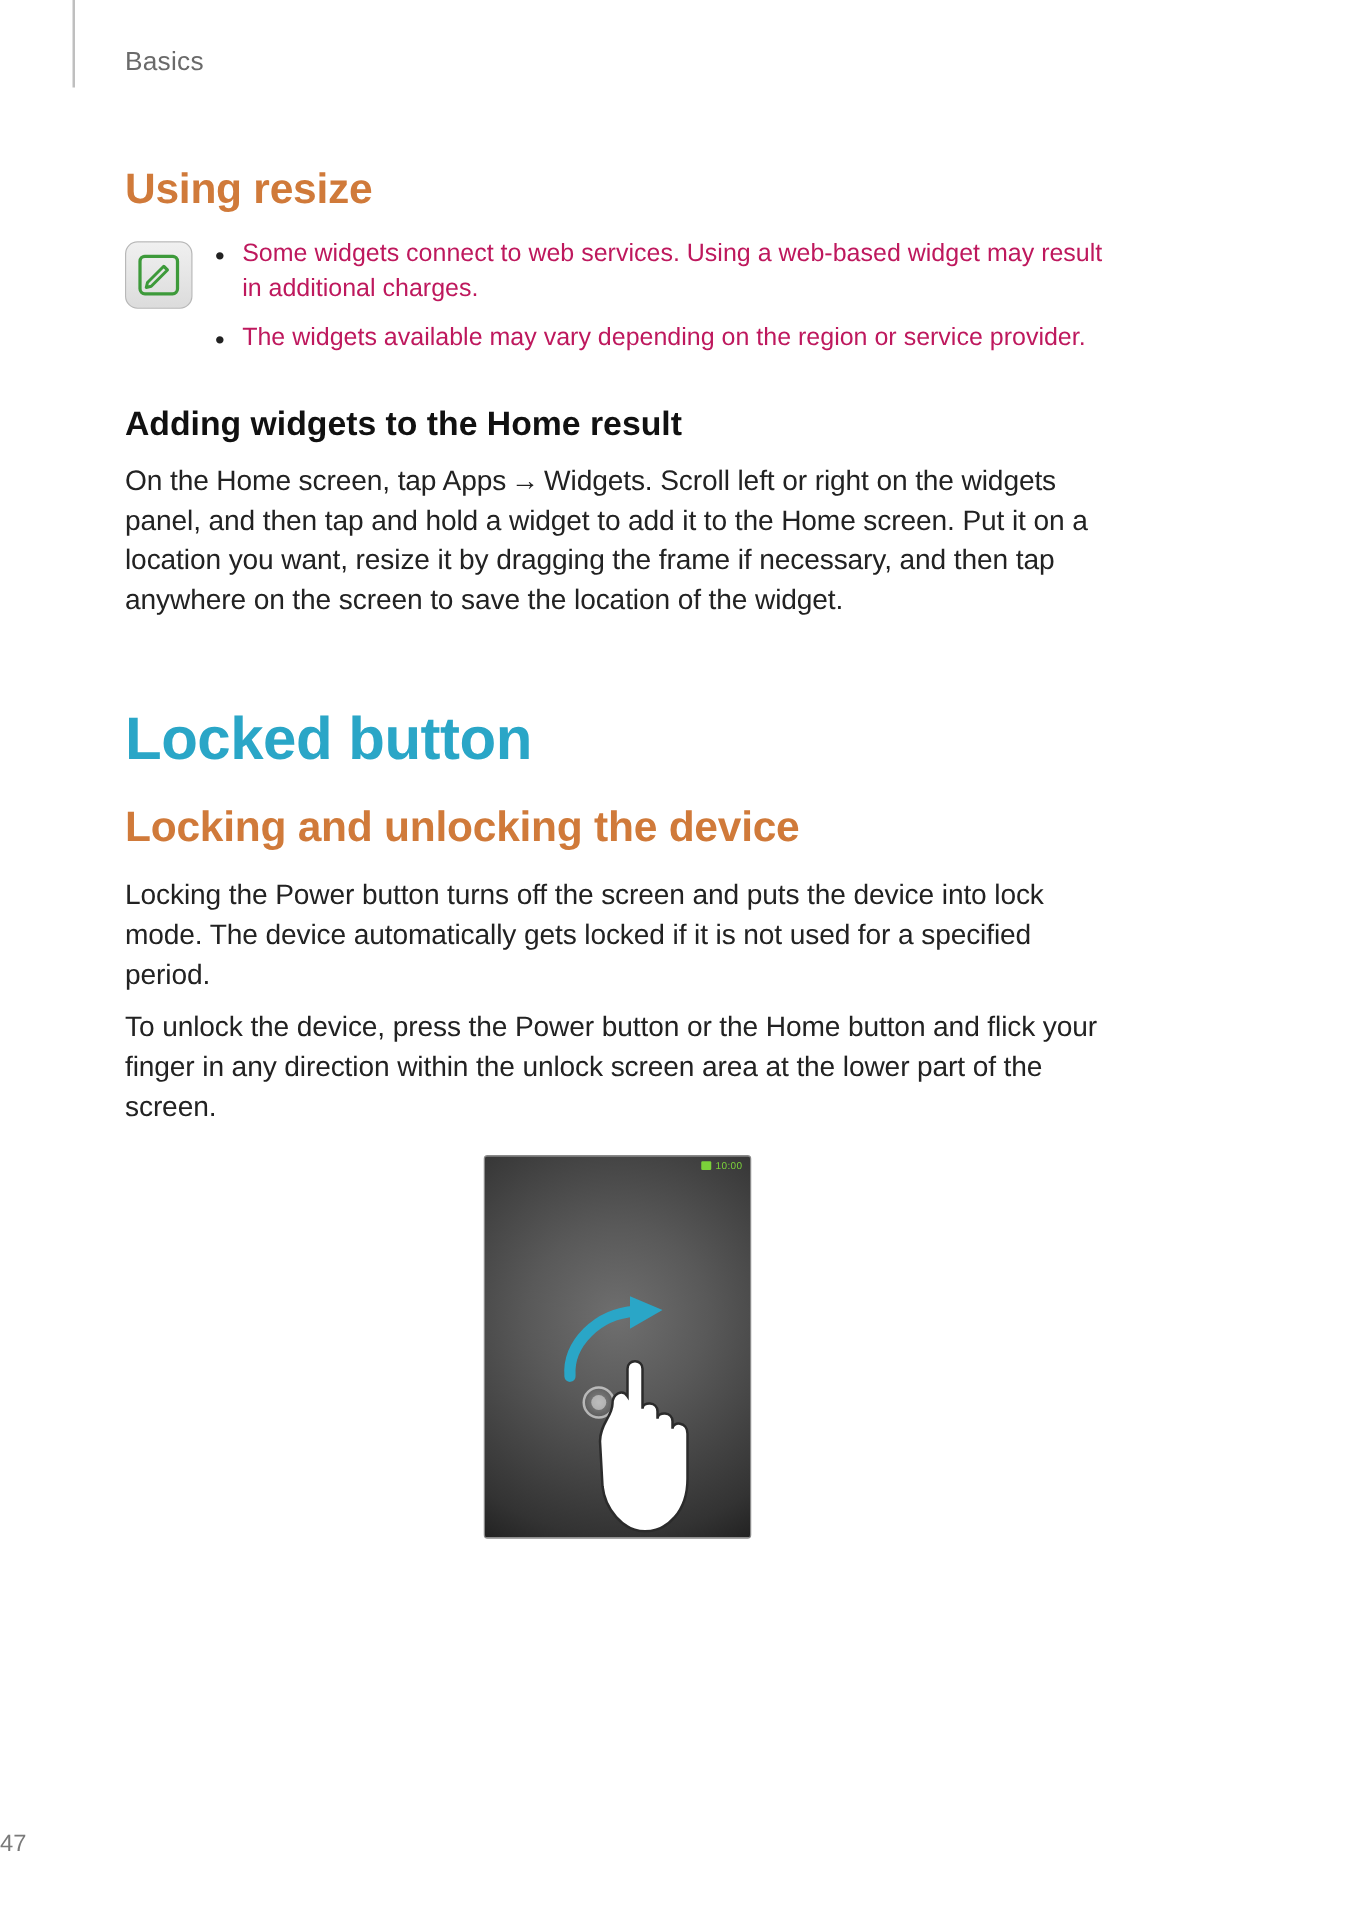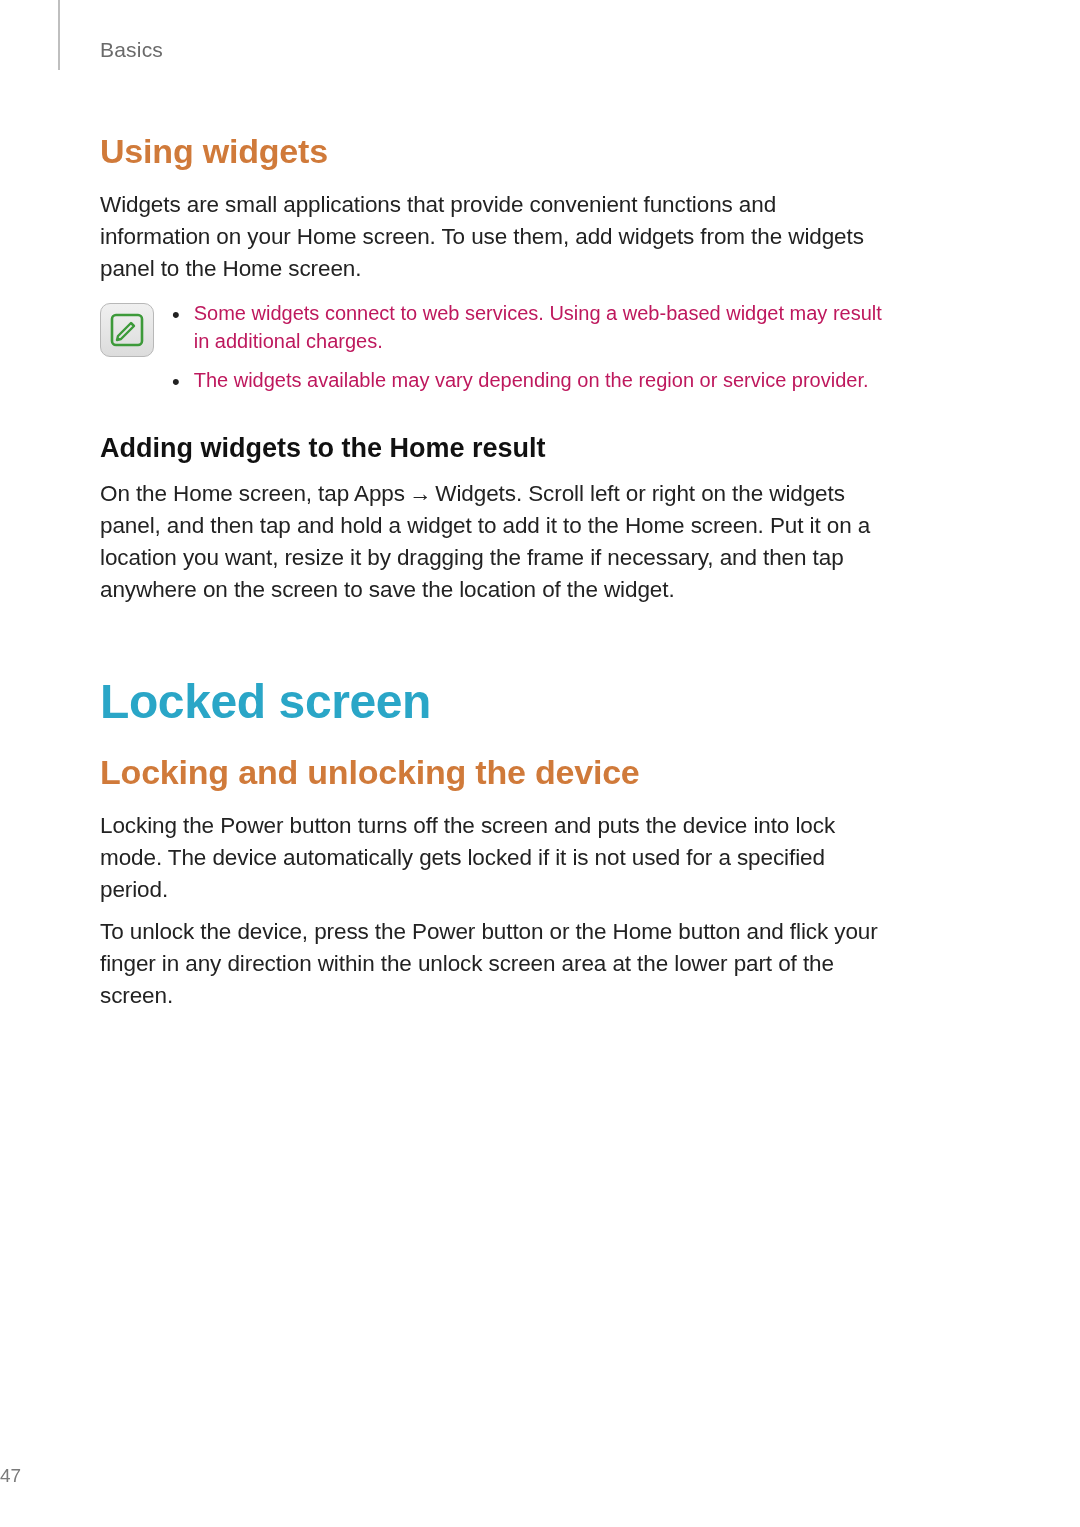--- a/index.html
+++ b/index.html
@@ -185,22 +185,21 @@
 </head>
 <body>
 
 <div class="page">
 
   <div class="header-rule"></div>
   <div class="breadcrumb">Basics</div>
 
   <div class="content">
 
-    <h2 class="section-orange">Using widgets</h2>
-    <p class="body">Widgets are small applications that provide convenient functions and information on your Home screen. To use them, add widgets from the widgets panel to the Home screen.</p>
+    <h2 class="section-orange">Using resize</h2>
 
     <div class="note-block">
       <div class="note-icon">
         <svg viewBox="0 0 40 40">
           <rect x="5" y="5" width="30" height="30" rx="4" fill="none" stroke="#3d9a3a" stroke-width="2.6"></rect>
           <path d="M11 26 L24 13 L27 16 L14 29 L10 30 Z" fill="none" stroke="#3d9a3a" stroke-width="2.4" stroke-linejoin="round"></path>
           <path d="M24 13 L27 16" stroke="#3d9a3a" stroke-width="2.4"></path>
         </svg>
       </div>
       <div class="note-list">
@@ -213,23 +212,56 @@
           <span class="bullet-text">The widgets available may vary depending on the region or service provider.</span>
         </div>
       </div>
     </div>
 
     <h3 class="subsection">Adding widgets to the Home result</h3>
     <p class="body instruction-line">
       <span>On the Home screen, tap </span><strong class="ui">Apps</strong><span class="arrow">→</span><strong class="ui">Widgets</strong><span>. Scroll left or right on the widgets panel, and then tap and hold a widget to add it to the Home screen. Put it on a location you want, resize it by dragging the frame if necessary, and then tap anywhere on the screen to save the location of the widget.</span>
     </p>
 
-    <h1 class="section-blue">Locked screen</h1>
+    <h1 class="section-blue">Locked button</h1>
 
     <h2 class="section-orange">Locking and unlocking the device</h2>
     <p class="body">Locking the Power button turns off the screen and puts the device into lock mode. The device automatically gets locked if it is not used for a specified period.</p>
     <p class="body">To unlock the device, press the Power button or the Home button and flick your finger in any direction within the unlock screen area at the lower part of the screen.</p>
 
+    <div class="device-figure">
+      <div class="device">
+        <div class="status-bar">
+          <div class="battery"></div>
+          <div class="time">10:00</div>
+        </div>
+
+        <svg class="swipe-arrow" viewBox="0 0 88 78">
+          <path d="M8 66 C 6 40, 30 16, 60 14" fill="none" stroke="#2aa6c7" stroke-width="9" stroke-linecap="round"></path>
+          <path d="M56 2 L82 13 L56 28 Z" fill="#2aa6c7"></path>
+        </svg>
+
+        <div class="touch-ring"></div>
+
+        <svg class="hand" viewBox="0 0 130 160">
+          <path d="M22 48
+                   C22 40 30 36 34 42
+                   L34 20
+                   C34 12 46 12 46 20
+                   L46 52
+                   C46 46 58 46 58 54
+                   L58 60
+                   C58 54 70 54 70 62
+                   L70 68
+                   C70 62 82 62 82 72
+                   L82 108
+                   C82 134 66 150 48 150
+                   C30 150 16 132 14 114
+                   L12 78
+                   C12 64 22 58 22 48 Z" fill="#ffffff" stroke="#2b2b2b" stroke-width="2"></path>
+        </svg>
+      </div>
+    </div>
 
   </div>
 
   <div class="page-number">47</div>
 </div>
 
 </body></html>

